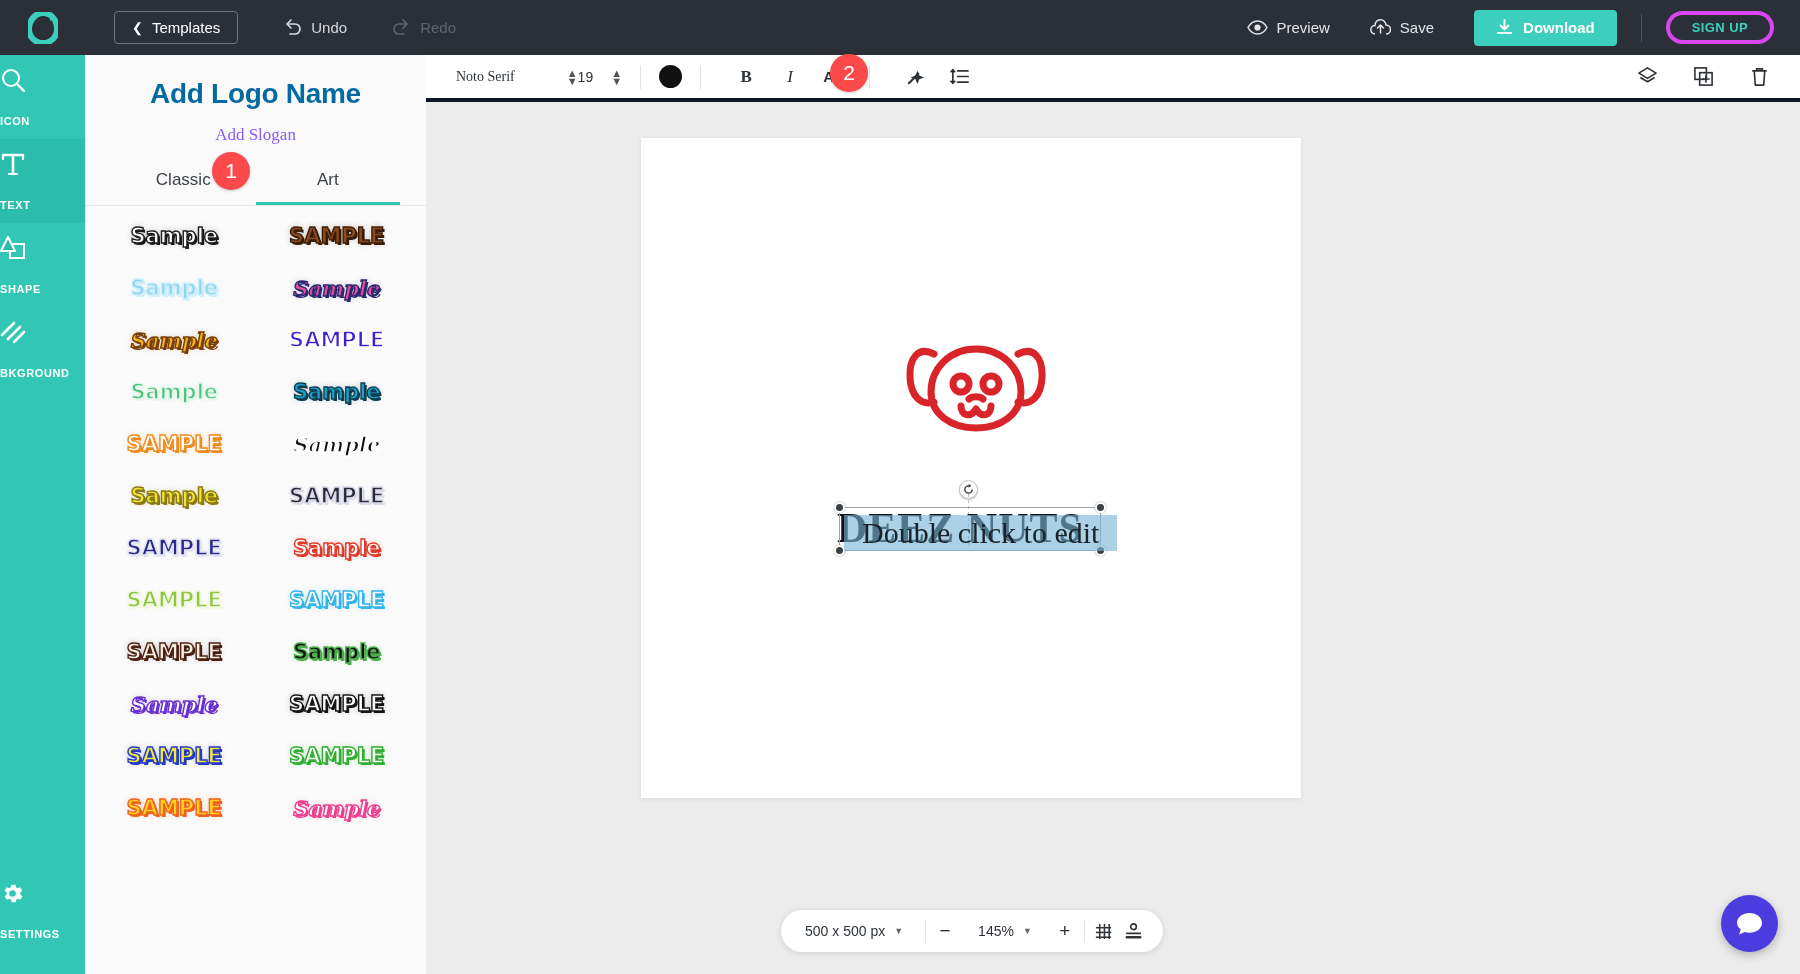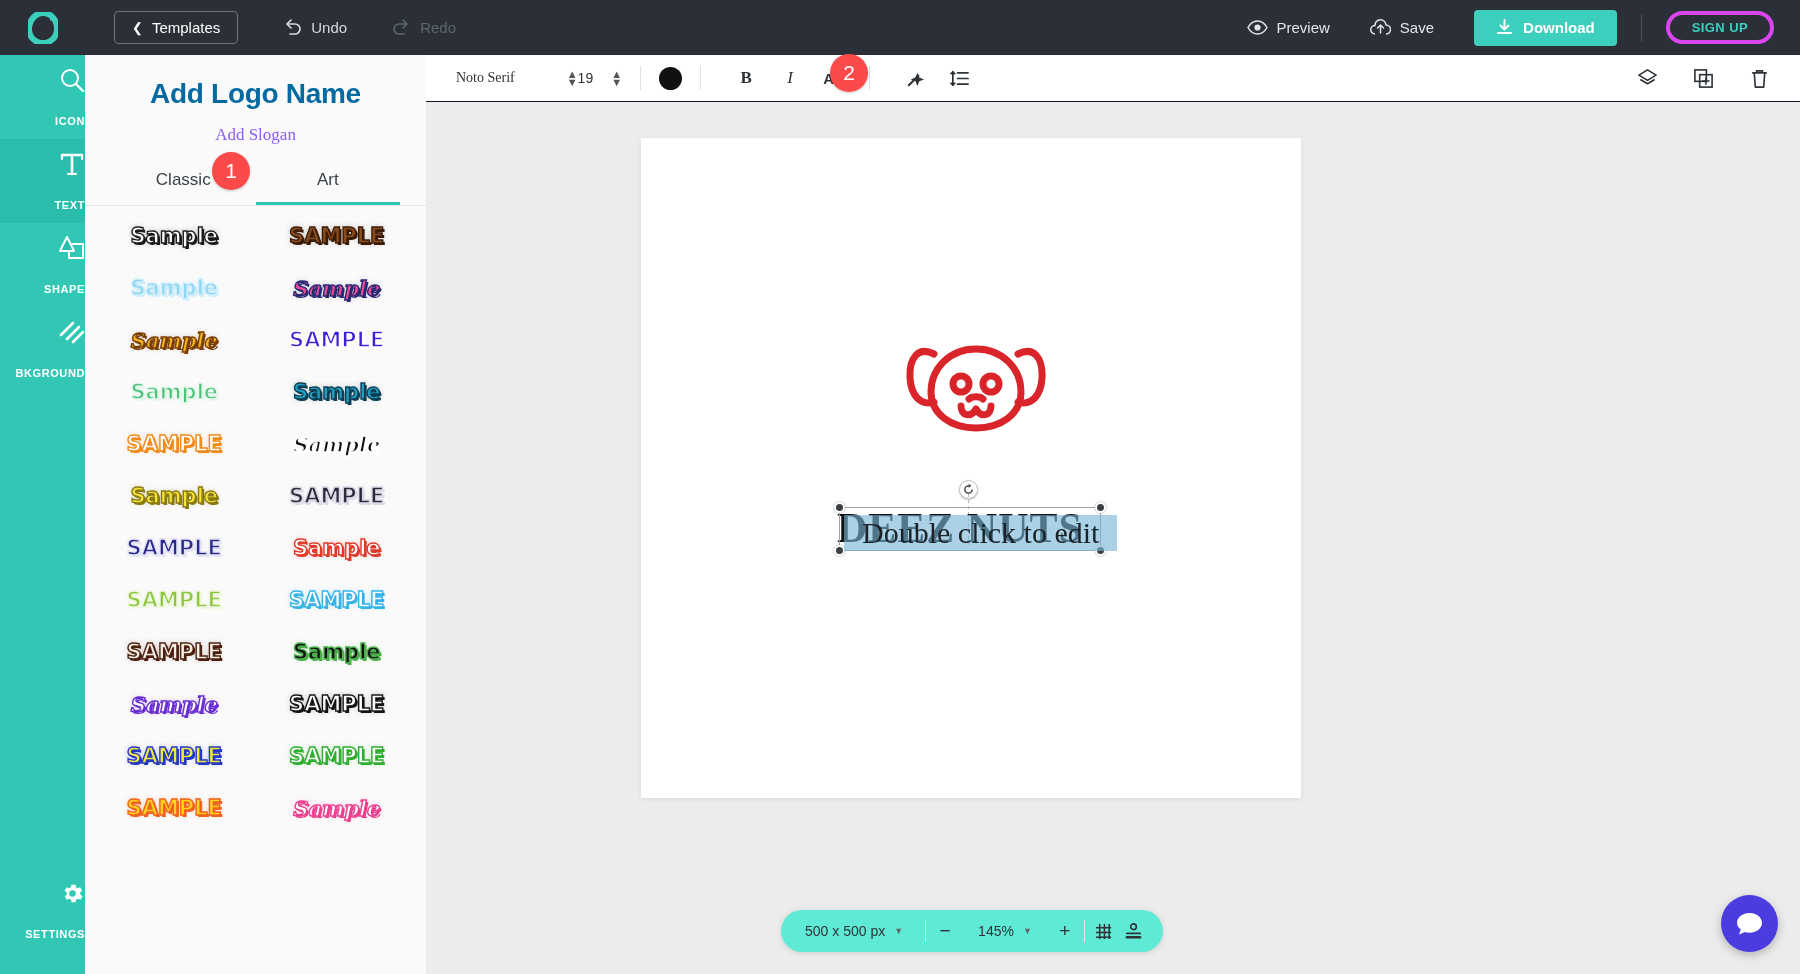--- a/index.html
+++ b/index.html
@@ -54,21 +54,21 @@
   }
 
   
   .rail {
     position: absolute; top: 55px; left: 0; width: 85px; height: 919px;
     background: #32c7b5;
     display: flex; flex-direction: column; align-items: center;
   }
   .rail-item {
     width: 85px; height: 84px;
-    display: flex; flex-direction: column; align-items: flex-end; justify-content: center;
+    display: flex; flex-direction: column; align-items: flex-start; justify-content: center;
     gap: 22px; color: #fff; cursor: pointer;
   }
   .rail-item.active { background: #2bbdab; }
   .rail-label { font-size: 11px; font-weight: bold; letter-spacing: .6px; }
   .rail-spacer { flex: 1; }
   .rail-item.bottom { margin-bottom: 22px; }
 
   
   .panel {
     position: absolute; top: 55px; left: 85px; width: 341px; height: 919px;
@@ -114,21 +114,21 @@
   }
 
   
   .stage {
     position: absolute; top: 55px; left: 426px;
     width: 1374px; height: 919px; background: #ececec;
   }
   .toolbar {
     position: absolute; top: 0; left: 0; width: 1374px; height: 47px;
     background: #fff; display: flex; align-items: center;
-    border-bottom: 1px solid #0f172a;
+    border-bottom: 4px solid #0f172a;
   }
   .font-name {
     margin-left: 30px; font-size: 14px; color: #2e3338;
     font-family: "Liberation Serif", serif; cursor: pointer;
   }
   .spin { margin-left: 52px; font-size: 11px; color: #555; line-height: 8px; cursor: pointer; }
   .font-size {
     font-size: 14px; color: #2e3338; cursor: pointer;
   }
   .tdiv { width: 1px; height: 24px; background: #e2e2e2; margin: 0 18px; }
@@ -183,21 +183,21 @@
     position: absolute; left: 203px; top: 377px;
     font-family: "Liberation Serif", serif; font-size: 30px;
     color: #1b2228; white-space: nowrap;
     background: rgba(120,180,215,.62);
     padding: 1px 18px;
   }
 
   
   .botbar {
     position: absolute; left: 355px; bottom: 22px;
-    height: 42px; background: #5eead4; border-radius: 21px;
+    height: 42px; background: #ffffff; border-radius: 21px;
     box-shadow: 0 1px 6px rgba(0,0,0,.13);
     display: flex; align-items: center; padding: 0 6px;
   }
   .bb-item {
     display: flex; align-items: center; gap: 9px;
     padding: 0 18px; font-size: 14px; color: #2e3338; cursor: pointer;
   }
   .bdiv { width: 1px; height: 22px; background: #e4e4e4; margin: 0 4px; }
   .caret { font-size: 9px; color: #666; }
   .zbtn {

